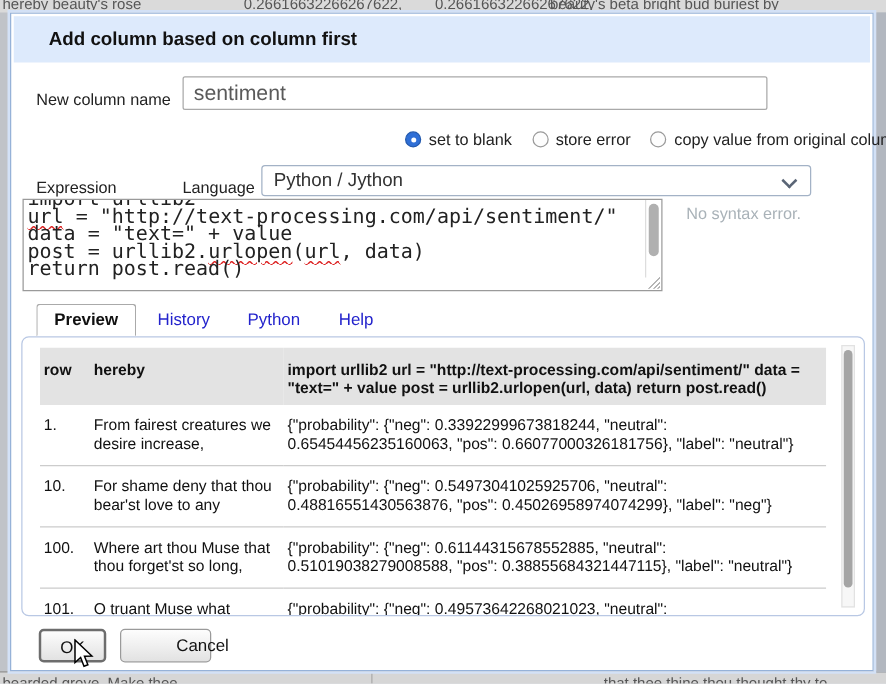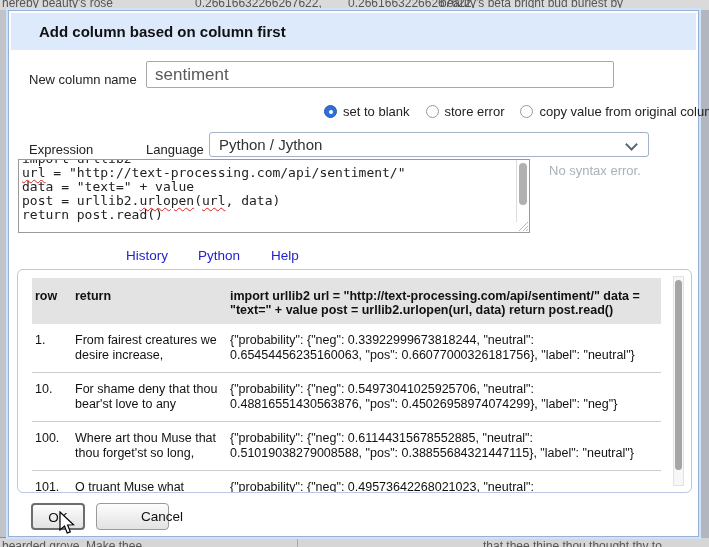--- a/index.html
+++ b/index.html
@@ -42,21 +42,21 @@
 
   .lang-select{position:absolute;left:200px;top:121px;width:440px;height:25px;box-sizing:border-box;
           border:1px solid #a3b2c6;border-radius:3px;background:#fff;font-size:15px;color:#333;
           line-height:23px;padding-left:9px;}
   .chevron{position:absolute;right:12px;top:7px;width:7px;height:7px;border-right:2px solid #5a6576;
           border-bottom:2px solid #5a6576;transform:rotate(45deg);}
 
   .code-box{position:absolute;left:9px;top:148px;width:512px;height:74px;box-sizing:border-box;
           border:1px solid #9a9a9a;background:#fff;overflow:hidden;}
   .code-inner{position:absolute;left:3px;top:-8px;right:16px;font-family:"DejaVu Sans Mono",monospace;
-          font-size:13px;line-height:14px;color:#222;white-space:pre;}
+          font-size:16px;line-height:14px;color:#222;white-space:pre;}
   .misspell{text-decoration:underline wavy #d22;text-decoration-thickness:1px;text-underline-offset:2px;}
   .code-scrollbar{position:absolute;right:0;top:0;bottom:10px;width:12px;background:#fff;border-left:1px solid #ddd;}
   .code-thumb{position:absolute;left:2px;top:3px;width:8px;height:42px;background:#b0b0b0;border-radius:4px;}
   .resize-grip{position:absolute;right:1px;bottom:1px;width:10px;height:10px;
           background:linear-gradient(135deg,transparent 0 52%,#b5b5b5 52% 58%,transparent 58% 72%,#b5b5b5 72% 78%,transparent 78% 88%,#b5b5b5 88% 94%,transparent 94%);}
   .syntax-status{position:absolute;left:540px;top:152px;font-size:13px;color:#a9b2b8;}
 
   
   .tab-active{position:absolute;left:20px;top:232px;width:80px;height:26px;box-sizing:border-box;
           border:1px solid #aaa;border-bottom:1px solid #fff;border-radius:3px 3px 0 0;background:#fff;
@@ -137,36 +137,37 @@
 
     <div class="code-box">
       <div class="code-inner" id="code-lines"><div class="code-line">import urllib2</div><div class="code-line"><span class="misspell">url</span> = "http://text-processing.com/api/sentiment/"</div><div class="code-line">data = "text=" + value</div><div class="code-line">post = urllib2.<span class="misspell">urlopen</span>(<span class="misspell">url</span>, data)</div><div class="code-line">return post.read()</div></div>
       <div class="code-scrollbar">
         <div class="code-thumb"></div>
       </div>
       <div class="resize-grip"></div>
     </div>
     <span class="syntax-status">No syntax error.</span>
 
+    <div class="tab-active">Preview</div>
     <span class="tab-link tab-history">History</span>
     <span class="tab-link tab-starred">Python</span>
     <span class="tab-link tab-help">Help</span>
 
     <div class="panel">
       <div class="ptable-wrap">
         <table class="ptable">
           <colgroup>
               <col class="c-row">
               <col class="c-val">
               <col>
             </colgroup>
           <thead>
             <tr>
               <th>row</th>
-              <th>return</th>
+              <th>hereby</th>
               <th>import urllib2 url = "http://text-processing.com/api/sentiment/" data = "text=" + value post = urllib2.urlopen(url, data) return post.read()</th>
             </tr>
           </thead>
           <tbody>
               <tr>
                 <td>1.</td>
                 <td>From fairest creatures we desire increase,</td>
                 <td>{"probability": {"neg": 0.33922999673818244, "neutral": 0.65454456235160063, "pos": 0.66077000326181756}, "label": "neutral"}</td>
               </tr>
               <tr>

